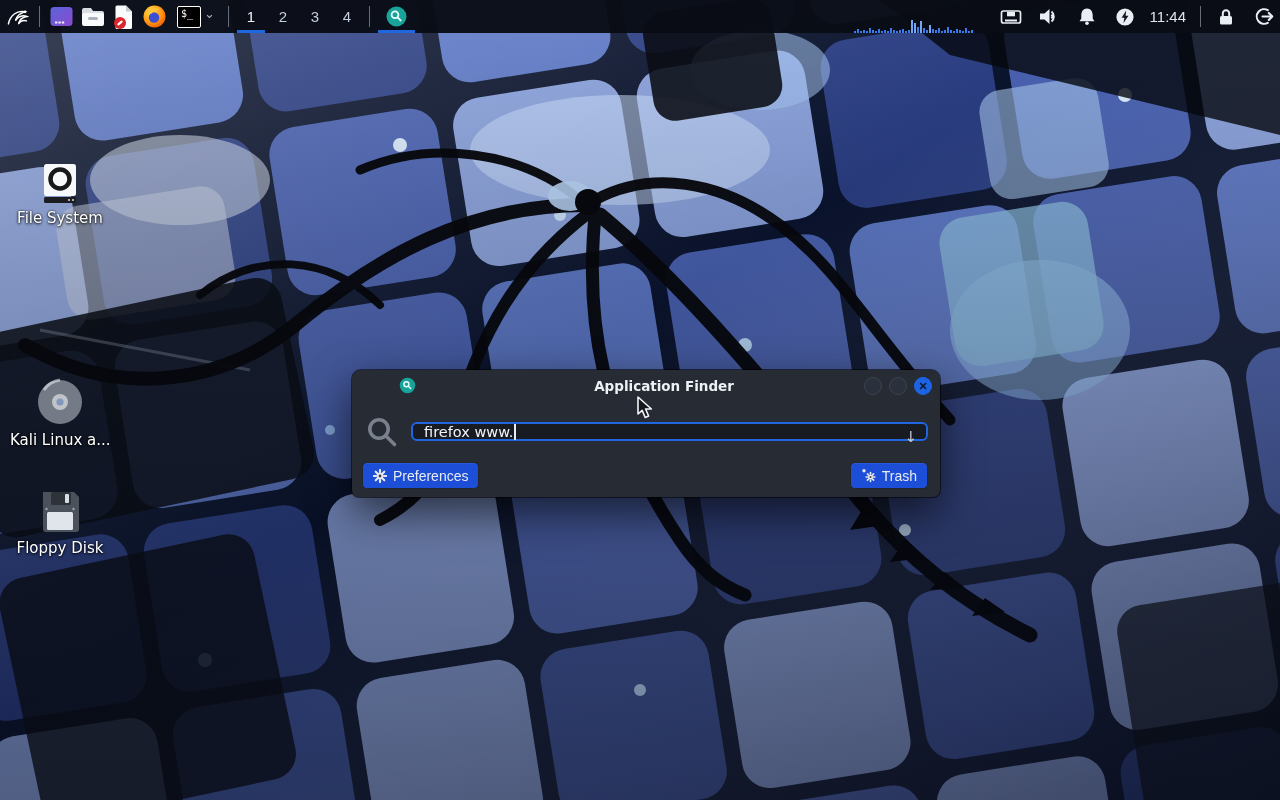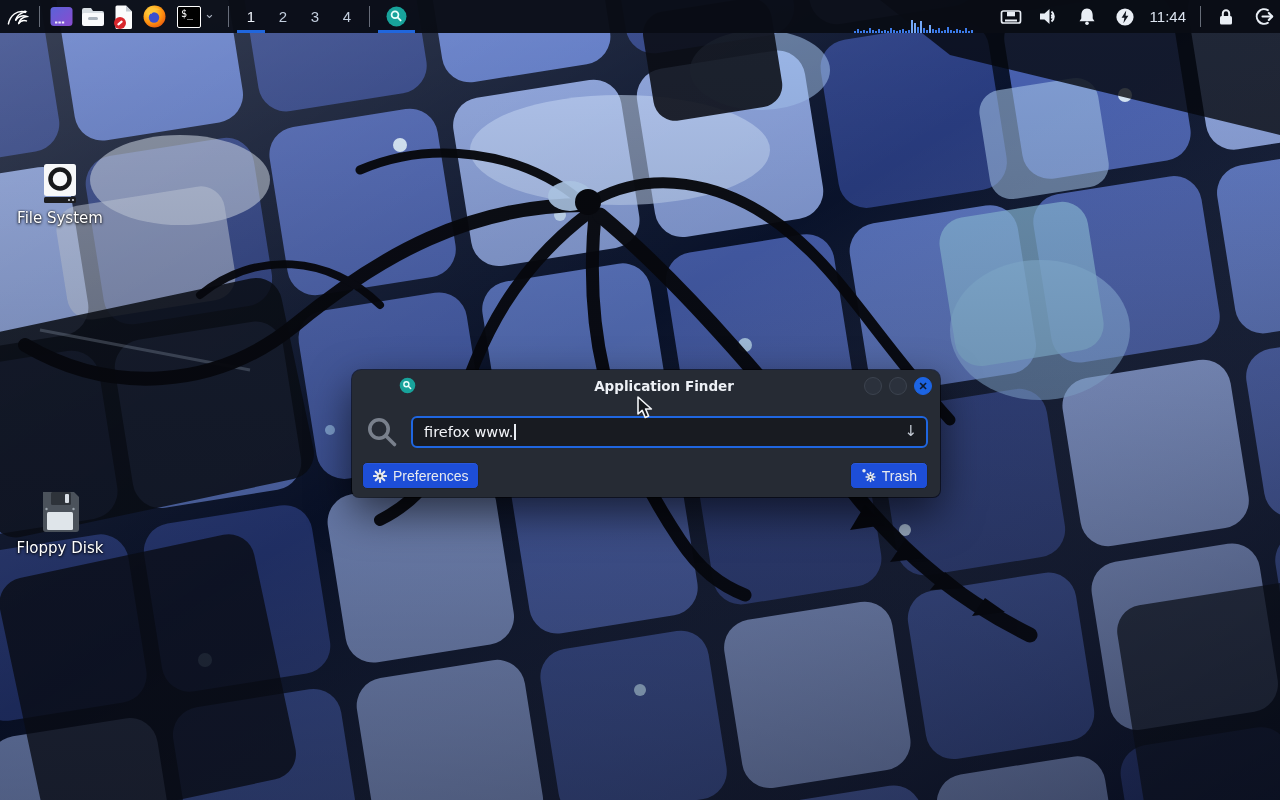--- a/index.html
+++ b/index.html
@@ -54,21 +54,21 @@
   .titlebar { position:relative; height:32px; display:flex; align-items:center;margin-left:36px; }
   .titlebar .winicon { position:absolute; left:11px; top:7px; }
   .titlebar .title { position:absolute; left:0; right:0; text-align:center; color:#edf0f5;
     font-size:13.5px; font-weight:bold; }
   .winbtns { position:absolute; right:8px; top:7px; display:flex; gap:7px; }
   .wbtn { width:18px; height:18px; border-radius:50%; background:#2b313c; border:1px solid #3c434f;
     cursor:pointer; padding:0; }
   .wbtn.close { background:#1c64e3; border-color:#1c64e3; color:#0e1a2e; font-size:11px;
     font-weight:bold; line-height:16px; text-align:center; }
   .row1 { display:flex; align-items:center; margin:15px 12px 0 14px; height:29px; gap:13px; }
-  .search-input { position:relative; flex:1; height:32px; background:#181b21;
+  .search-input { position:relative; flex:1; height:19px; background:#181b21;
     border:2px solid #1f66e0; border-radius:6px; display:flex; align-items:center;
     padding:0 28px 0 11px; cursor:text; }
   .search-input .txt { color:#f2f4f8; font-size:14.5px; }
   .caret { display:inline-block; width:1.5px; height:16px; background:#e8ecf2; margin-left:1px; }
   .drop-arrow { position:absolute; right:9px; top:4px; color:#c3c9d3; font-size:15px; }
   .row2 { display:flex; justify-content:space-between; margin:16px 12px 0 10px; }
   .fbtn { display:inline-flex; align-items:center; gap:6px; height:27px; padding:0 10px;
     background:#1d4ed8; border:1px solid #22262d; border-radius:5px; color:#e7eaef;
     font-size:14px; cursor:pointer; box-shadow:inset 0 1px 0 rgba(255,255,255,.06); }
 
@@ -438,20 +438,31 @@
         <circle cx="20" cy="17" r="9.5" fill="none" stroke="#17181a" stroke-width="4.5"></circle>
         <rect x="4" y="35" width="32" height="6" rx="1.5" fill="#1c1d20"></rect>
         <circle cx="29" cy="38" r="1.1" fill="#cfd3d8"></circle>
         <circle cx="33" cy="38" r="1.1" fill="#cfd3d8"></circle>
       </svg>
     </div>
     <div class="lbl">File System</div>
   </div>
 
 
+  <div class="dicon" style="top:374px">
+    <div class="art">
+      <svg width="48" height="48" viewBox="0 0 48 48">
+        <circle cx="24" cy="24" r="22" fill="#eef4fc" opacity="0.45"></circle>
+        <circle cx="24" cy="24" r="8" fill="#ffffff" opacity="0.55"></circle>
+        <circle cx="24" cy="24" r="3.6" fill="#5a7ab4" opacity="0.6"></circle>
+        <path d="M8 12 A22 22 0 0 1 24 2" fill="none" stroke="#fff" stroke-width="3" opacity="0.5"></path>
+      </svg>
+    </div>
+    <div class="lbl">Kali Linux a...</div>
+  </div>
 
   <div class="dicon" style="top:482px">
     <div class="art">
       <svg width="44" height="44" viewBox="0 0 44 44">
         <path d="M5 2 H36 L41 7 V39 a3 3 0 0 1 -3 3 H8 a3 3 0 0 1 -3 -3 Z" fill="#4b525b"></path>
         <rect x="13" y="2" width="20" height="13" rx="1.5" fill="#2e333a"></rect>
         <rect x="27" y="4" width="4" height="9" rx="1" fill="#d8dee5"></rect>
         <rect x="9" y="22" width="26" height="18" rx="1.5" fill="#dfe5ea"></rect>
         <circle cx="8.5" cy="19" r="1.2" fill="#9aa3ac"></circle>
         <circle cx="35.5" cy="19" r="1.2" fill="#9aa3ac"></circle>

